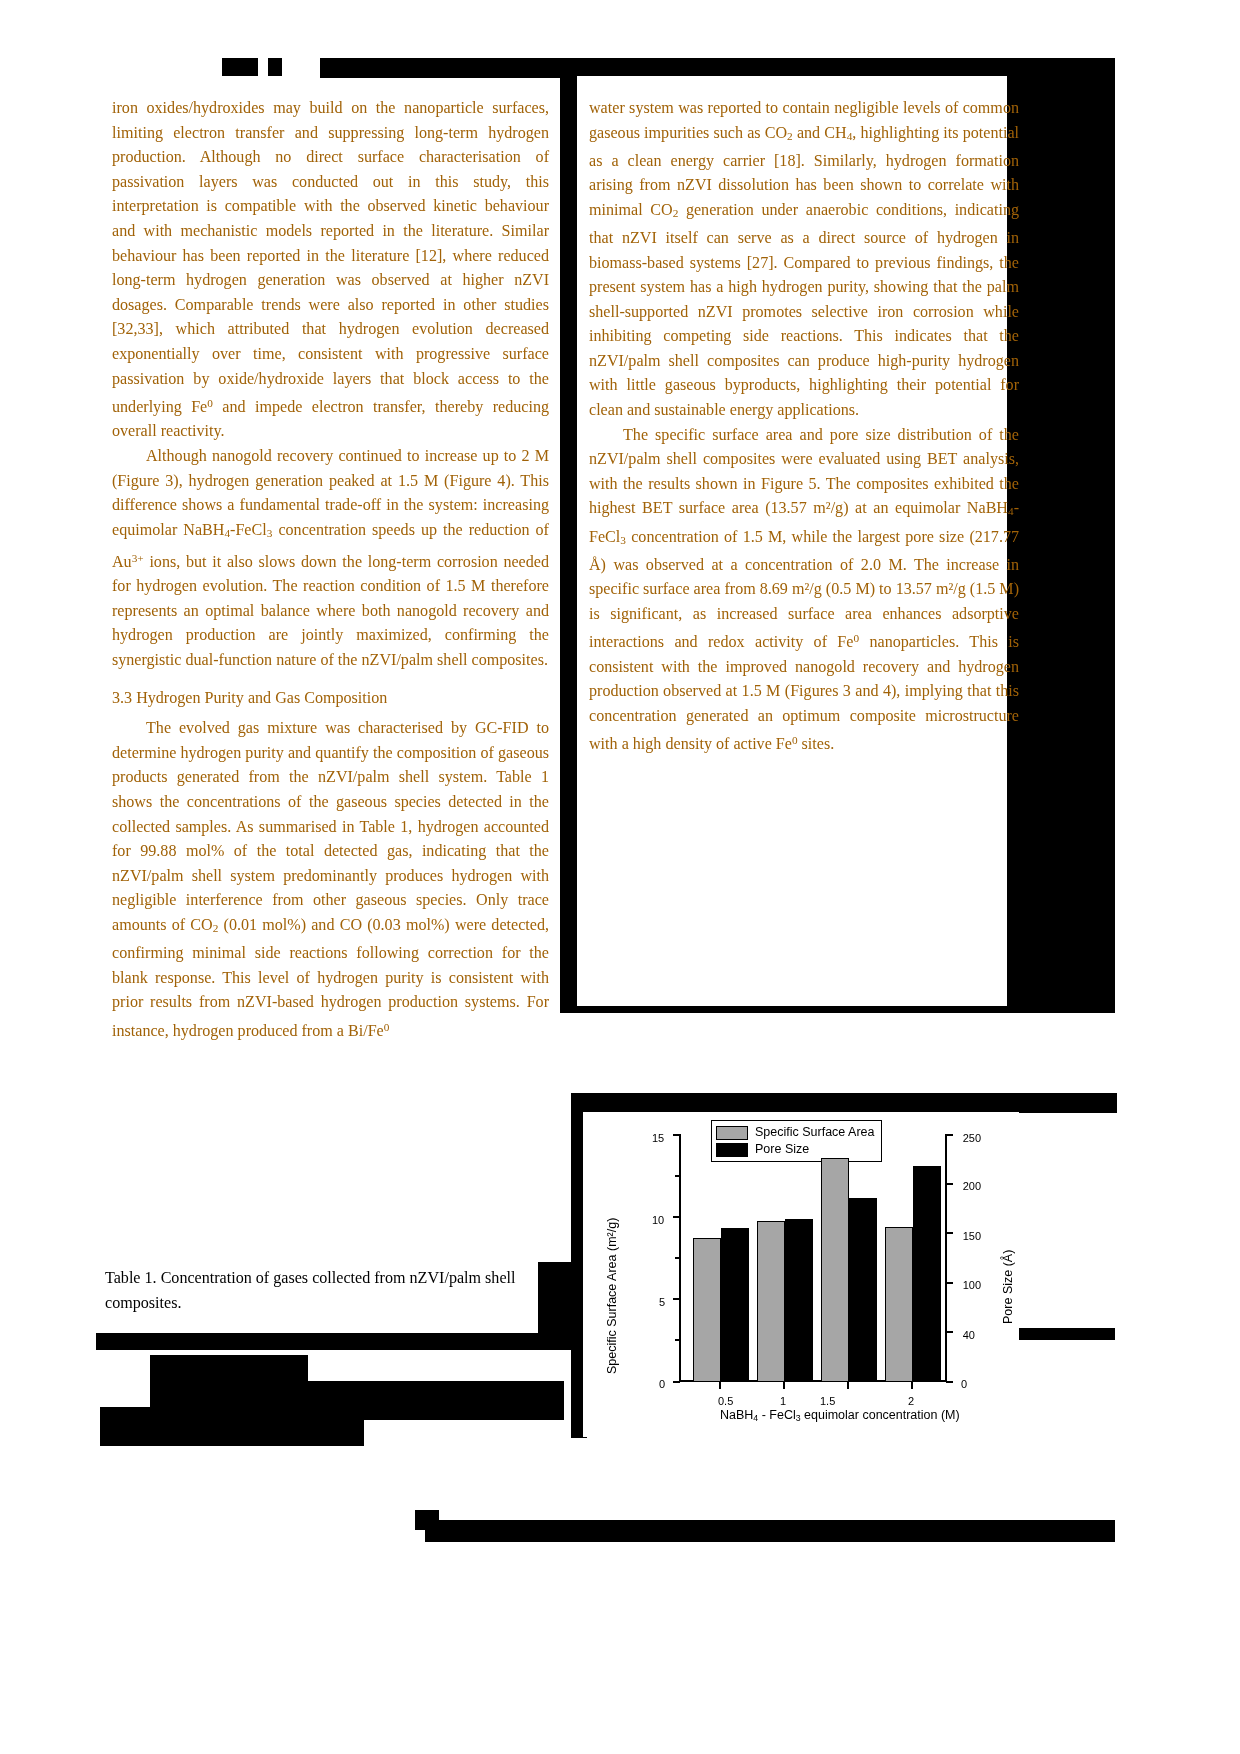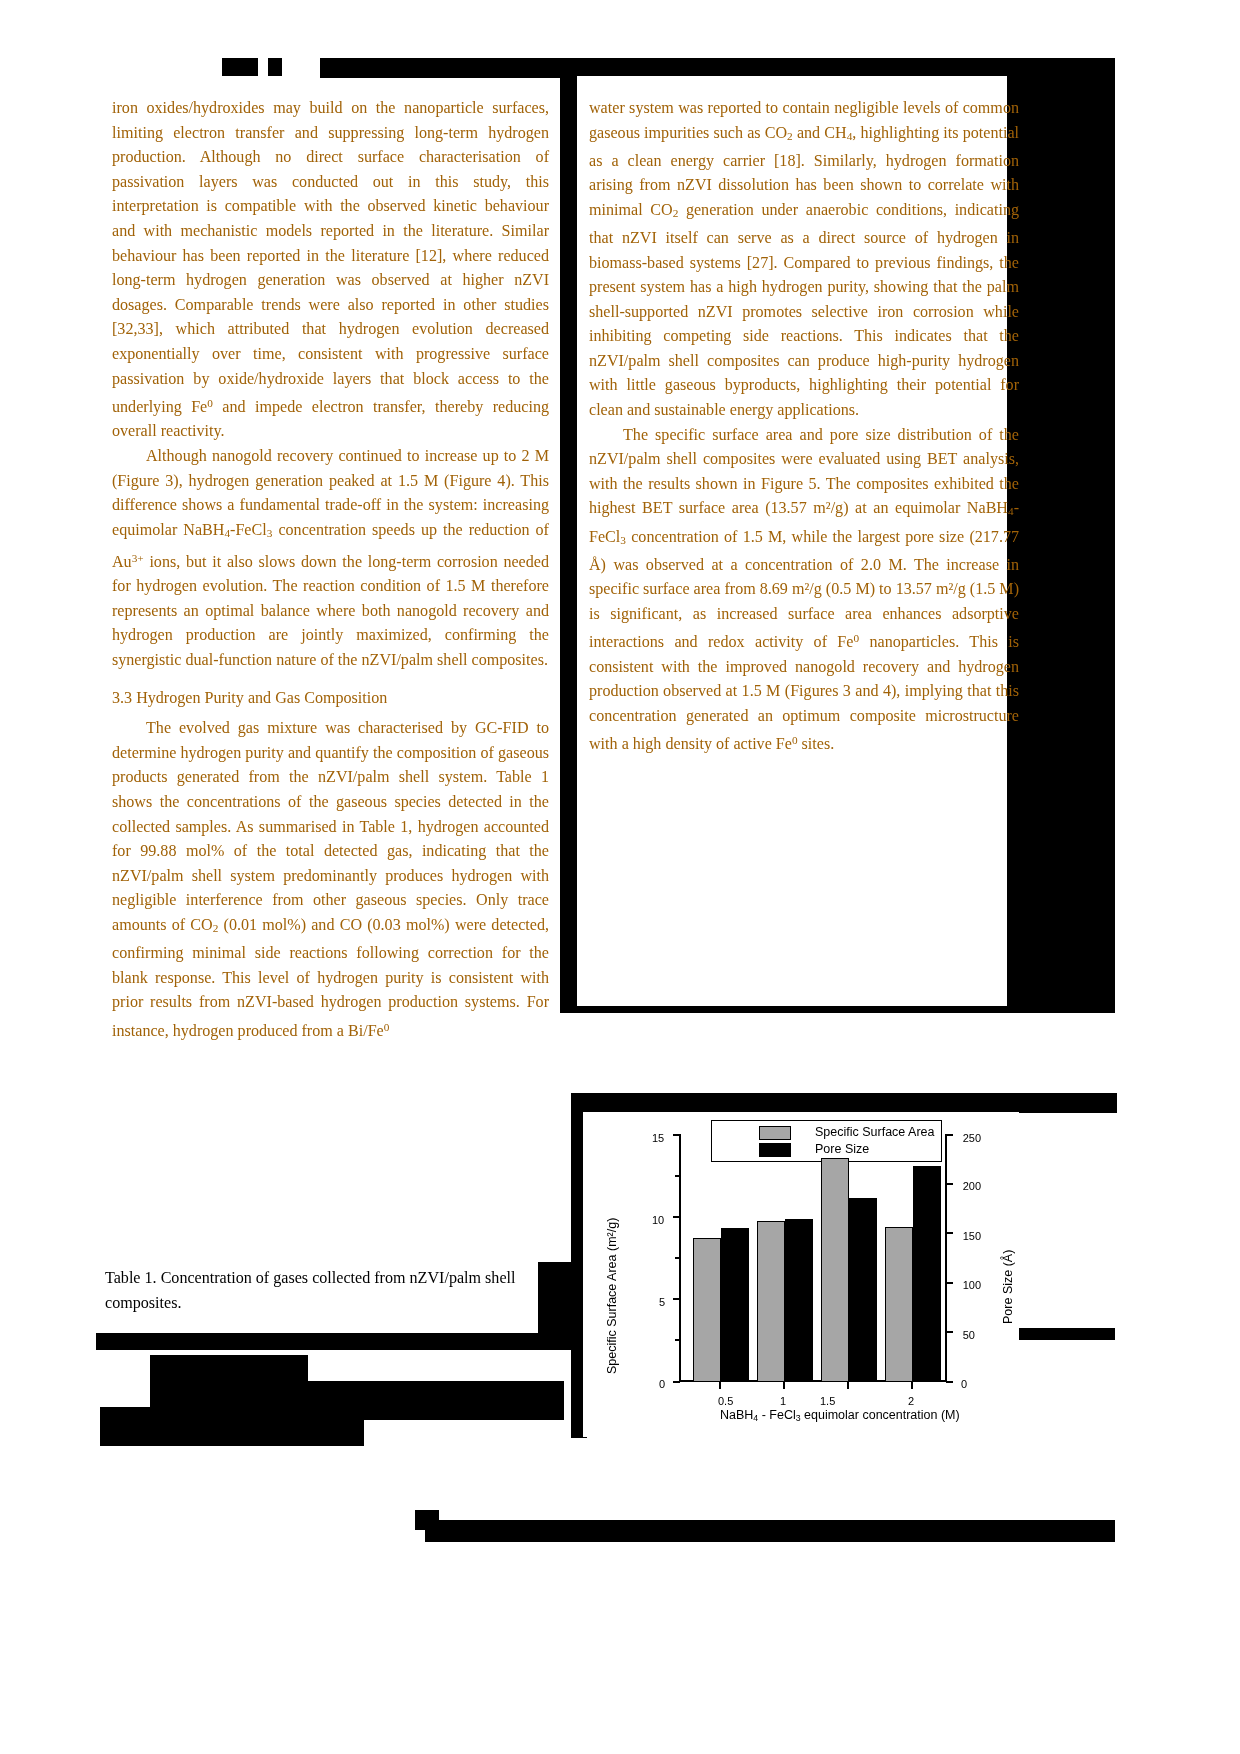--- a/index.html
+++ b/index.html
@@ -113,21 +113,21 @@
   .legend {
     position: absolute;
     left: 128px;
     top: 8px;
     border: 1px solid #000;
     background: #fff;
     padding: 3px 6px 3px 4px;
     font-size: 12.5px;
     line-height: 17px;
   }
-  .legend-row { display: flex; align-items: center; gap: 24px; margin-left: 43px; }
+  .legend-row { display: flex; align-items: center; gap: 7px; }
   .swatch { width: 32px; height: 14px; box-sizing: border-box; }
   .swatch.ssa { background: #a6a6a6; border: 1px solid #000; }
   .swatch.ps  { background: #000; border: 1px solid #000; }
 
   .vlabel-left {
     position: absolute;
     transform-origin: 0 0;
     transform: rotate(-90deg);
     white-space: nowrap;
     font-size: 12.5px;
@@ -245,21 +245,21 @@
         <div class="ticklabel" style="left:-27px; bottom:238px;">15</div>
 
         <div class="tick" style="right:-6px; bottom:-1px; width:7px; height:2px;"></div>
         <div class="tick" style="right:-6px; bottom:48.6px; width:7px; height:2px;"></div>
         <div class="tick" style="right:-6px; bottom:98.2px; width:7px; height:2px;"></div>
         <div class="tick" style="right:-6px; bottom:147.8px; width:7px; height:2px;"></div>
         <div class="tick" style="right:-6px; bottom:197.4px; width:7px; height:2px;"></div>
         <div class="tick" style="right:-6px; bottom:246px; width:7px; height:2px;"></div>
 
         <div class="ticklabel" style="right:-20px; bottom:-8px;">0</div>
-        <div class="ticklabel" style="right:-28px; bottom:41px;">50</div>
+        <div class="ticklabel" style="right:-28px; bottom:41px;">40</div>
         <div class="ticklabel" style="right:-34px; bottom:91px;">100</div>
         <div class="ticklabel" style="right:-34px; bottom:140px;">150</div>
         <div class="ticklabel" style="right:-34px; bottom:190px;">200</div>
         <div class="ticklabel" style="right:-34px; bottom:238px;margin-left:28px;">250</div>
 
         <div class="tick" style="left:40px;  bottom:-7px; width:2px; height:7px;"></div>
         <div class="tick" style="left:104px; bottom:-7px; width:2px; height:7px;"></div>
         <div class="tick" style="left:168px; bottom:-7px; width:2px; height:7px;"></div>
         <div class="tick" style="left:232px; bottom:-7px; width:2px; height:7px;"></div>
 

